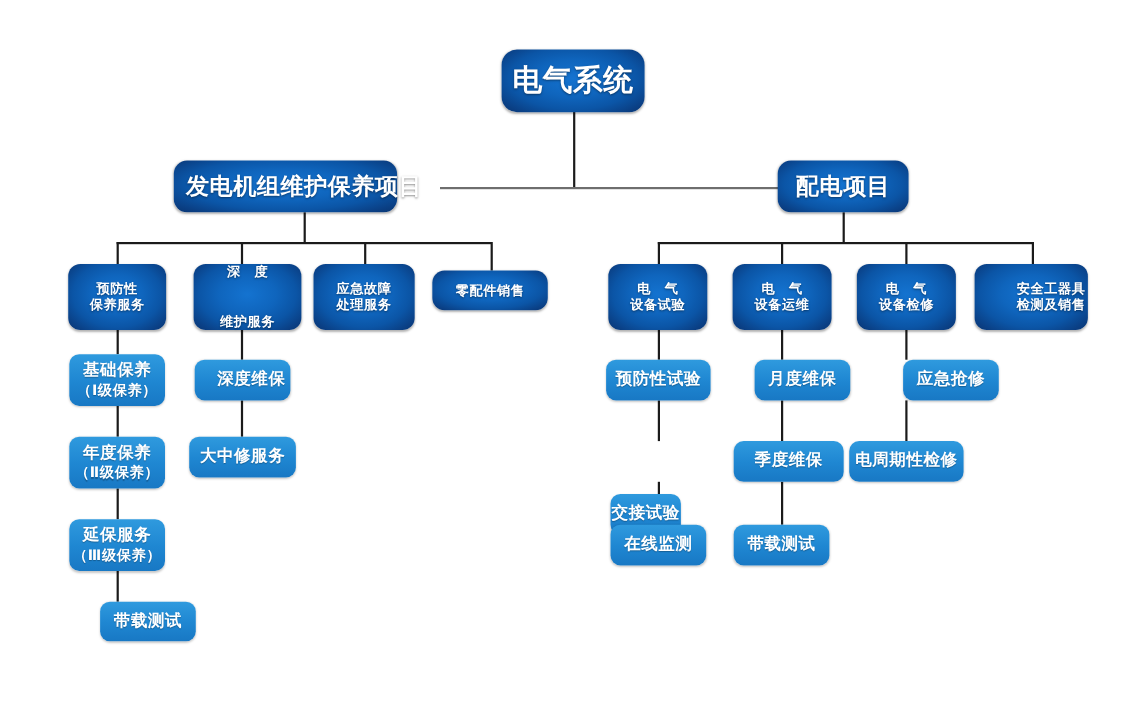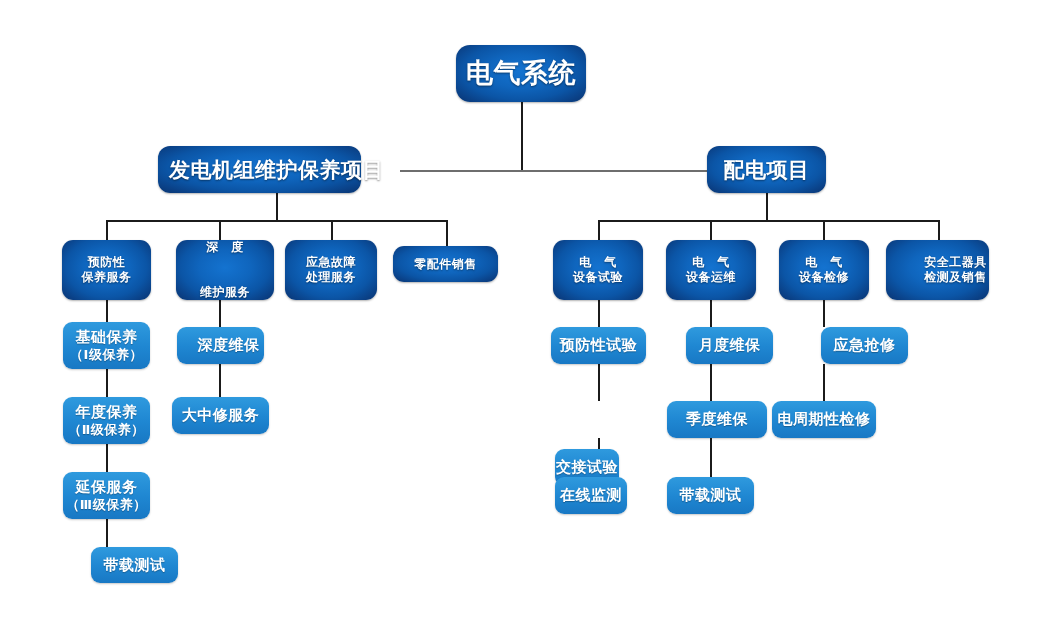--- a/index.html
+++ b/index.html
@@ -200,21 +200,21 @@
   <div class="node leaf" style="left:172px; top:397px; width:97px; height:37px;">
     <span class="ln">大中修服务</span>
   </div>
 
   <div class="node leaf" style="left:551px; top:327px; width:95px; height:37px;">
     <span class="ln">预防性试验</span>
   </div>
   <div class="node leaf" style="left:555px; top:405px; width:64px; height:37px;margin-top:44px;">
     <span class="ln">交接试验</span>
   </div>
-  <div class="node leaf" style="left:555px; top:477px; width:72px; height:37px;">
+  <div class="node leaf" style="left:555px; top:477px; width:87px; height:37px;">
     <span class="ln">在线监测</span>
   </div>
 
   <div class="node leaf" style="left:686px; top:327px; width:87px; height:37px;">
     <span class="ln">月度维保</span>
   </div>
   <div class="node leaf" style="left:667px; top:401px; width:100px; height:37px;">
     <span class="ln">季度维保</span>
   </div>
   <div class="node leaf" style="left:667px; top:477px; width:87px; height:37px;">

